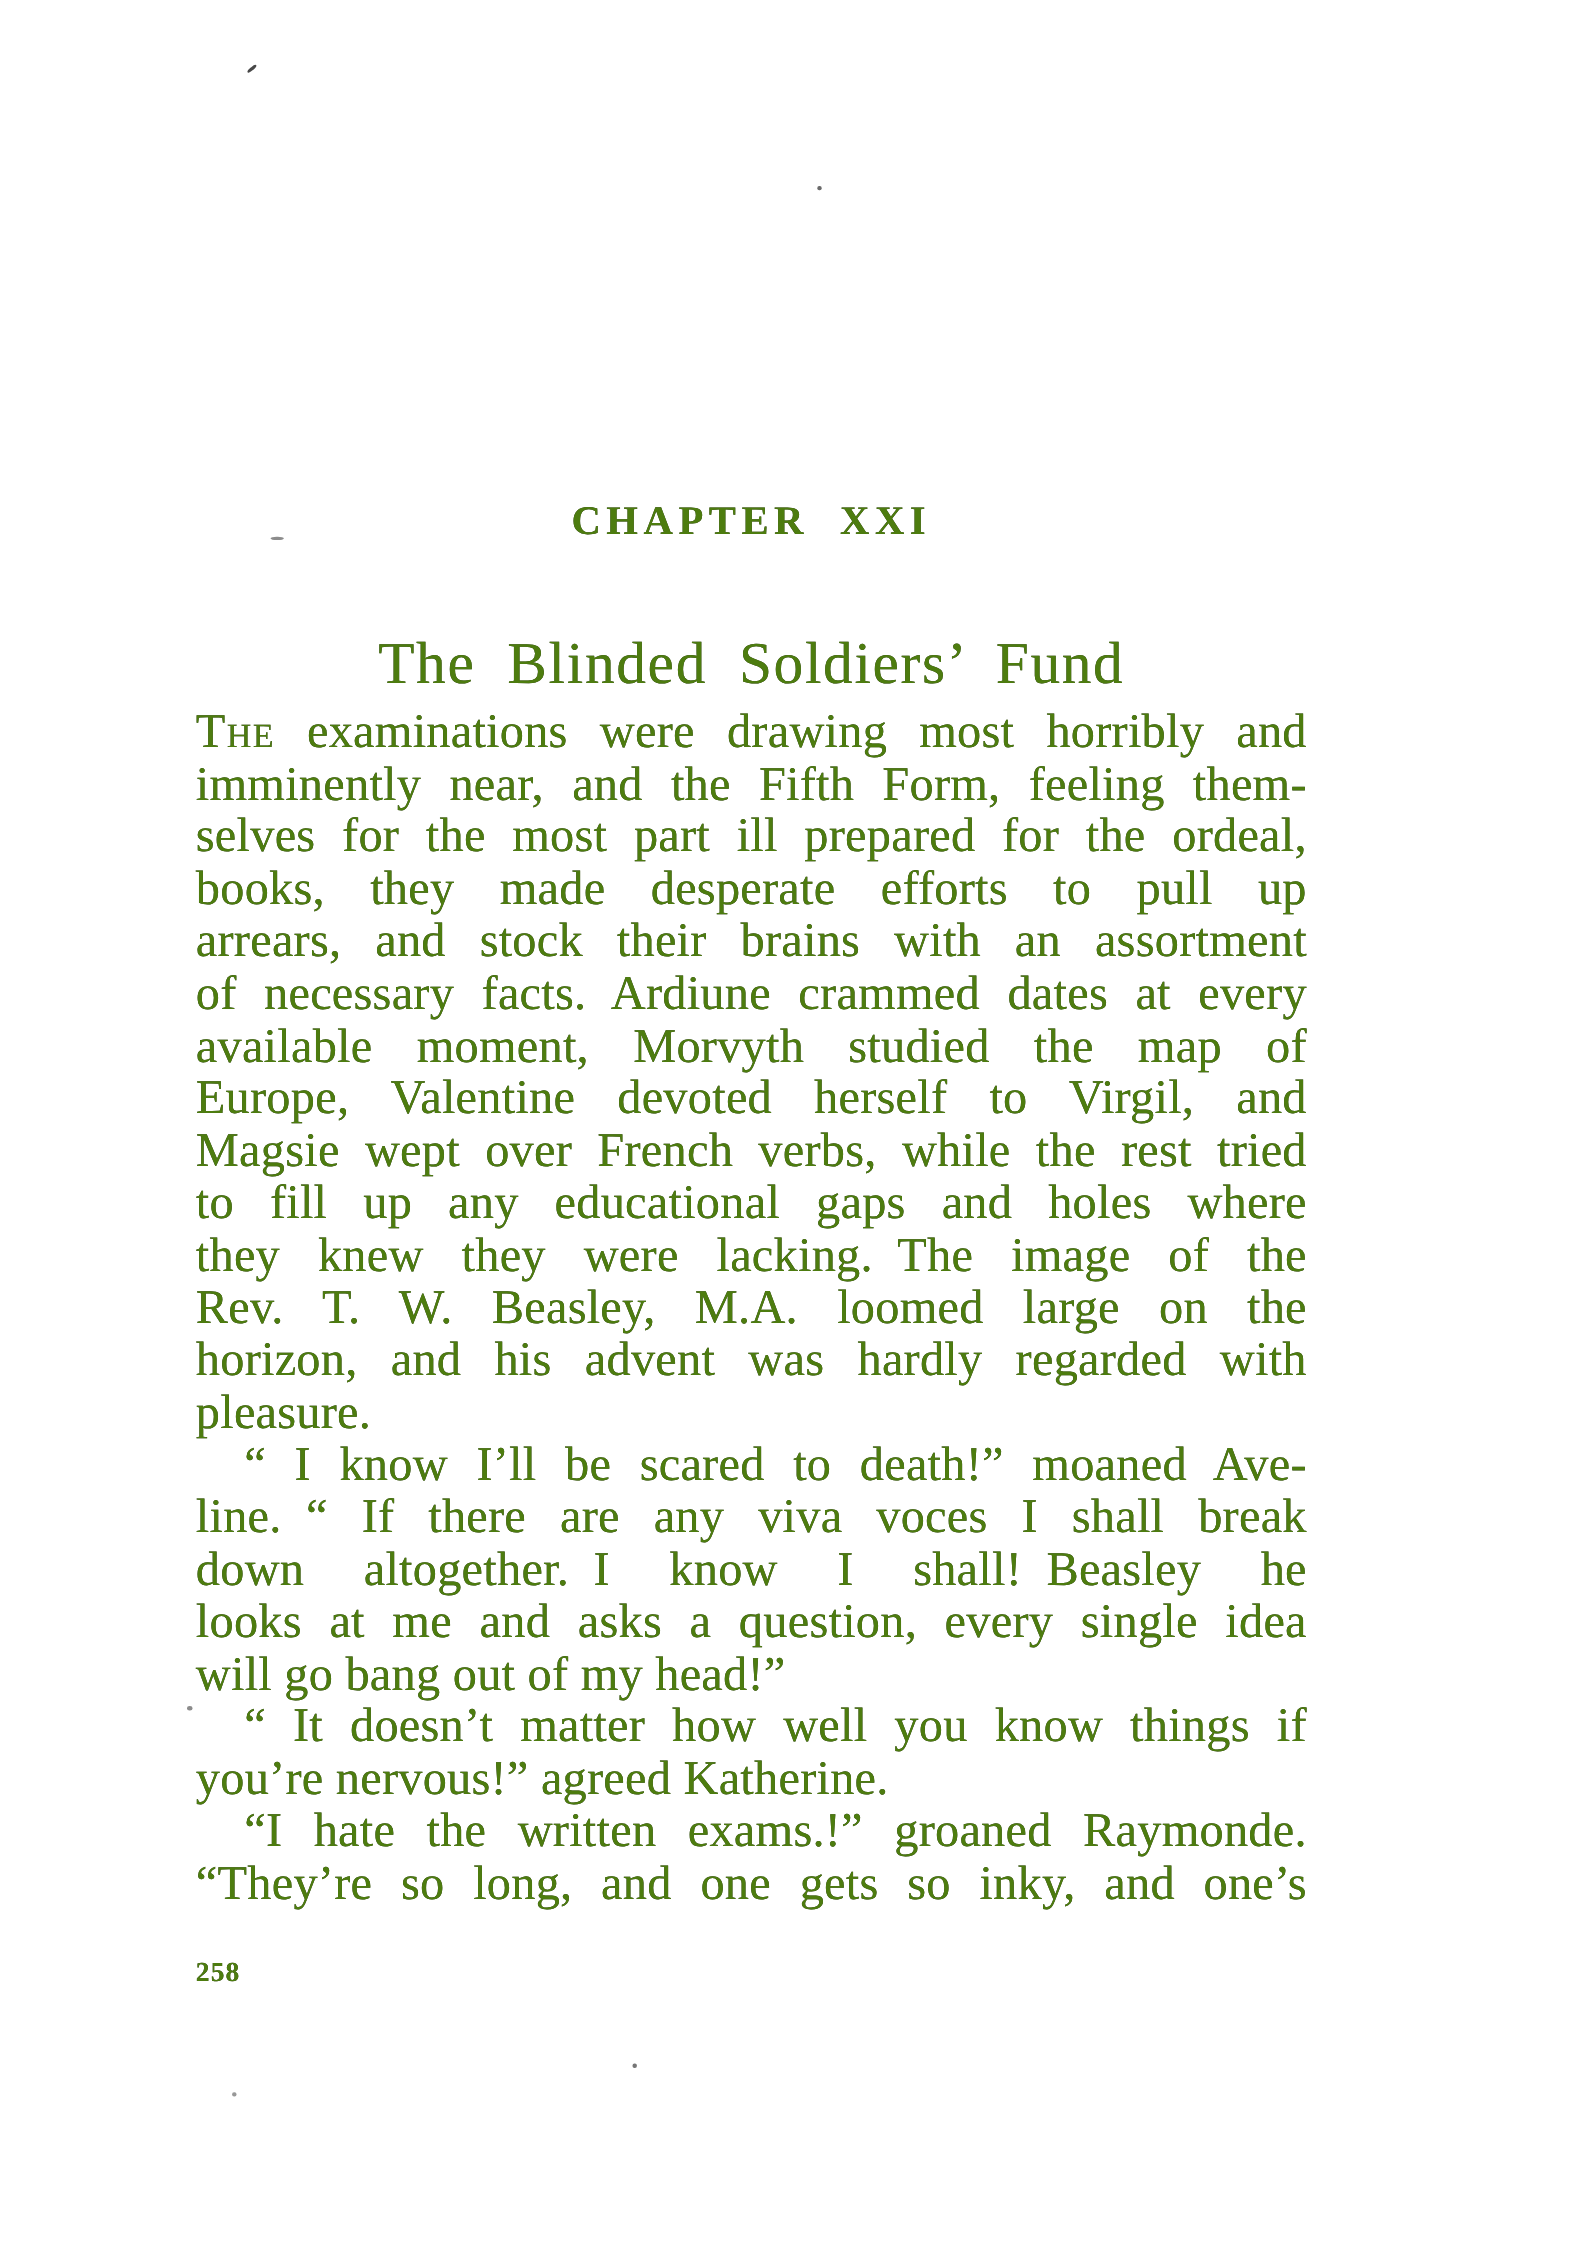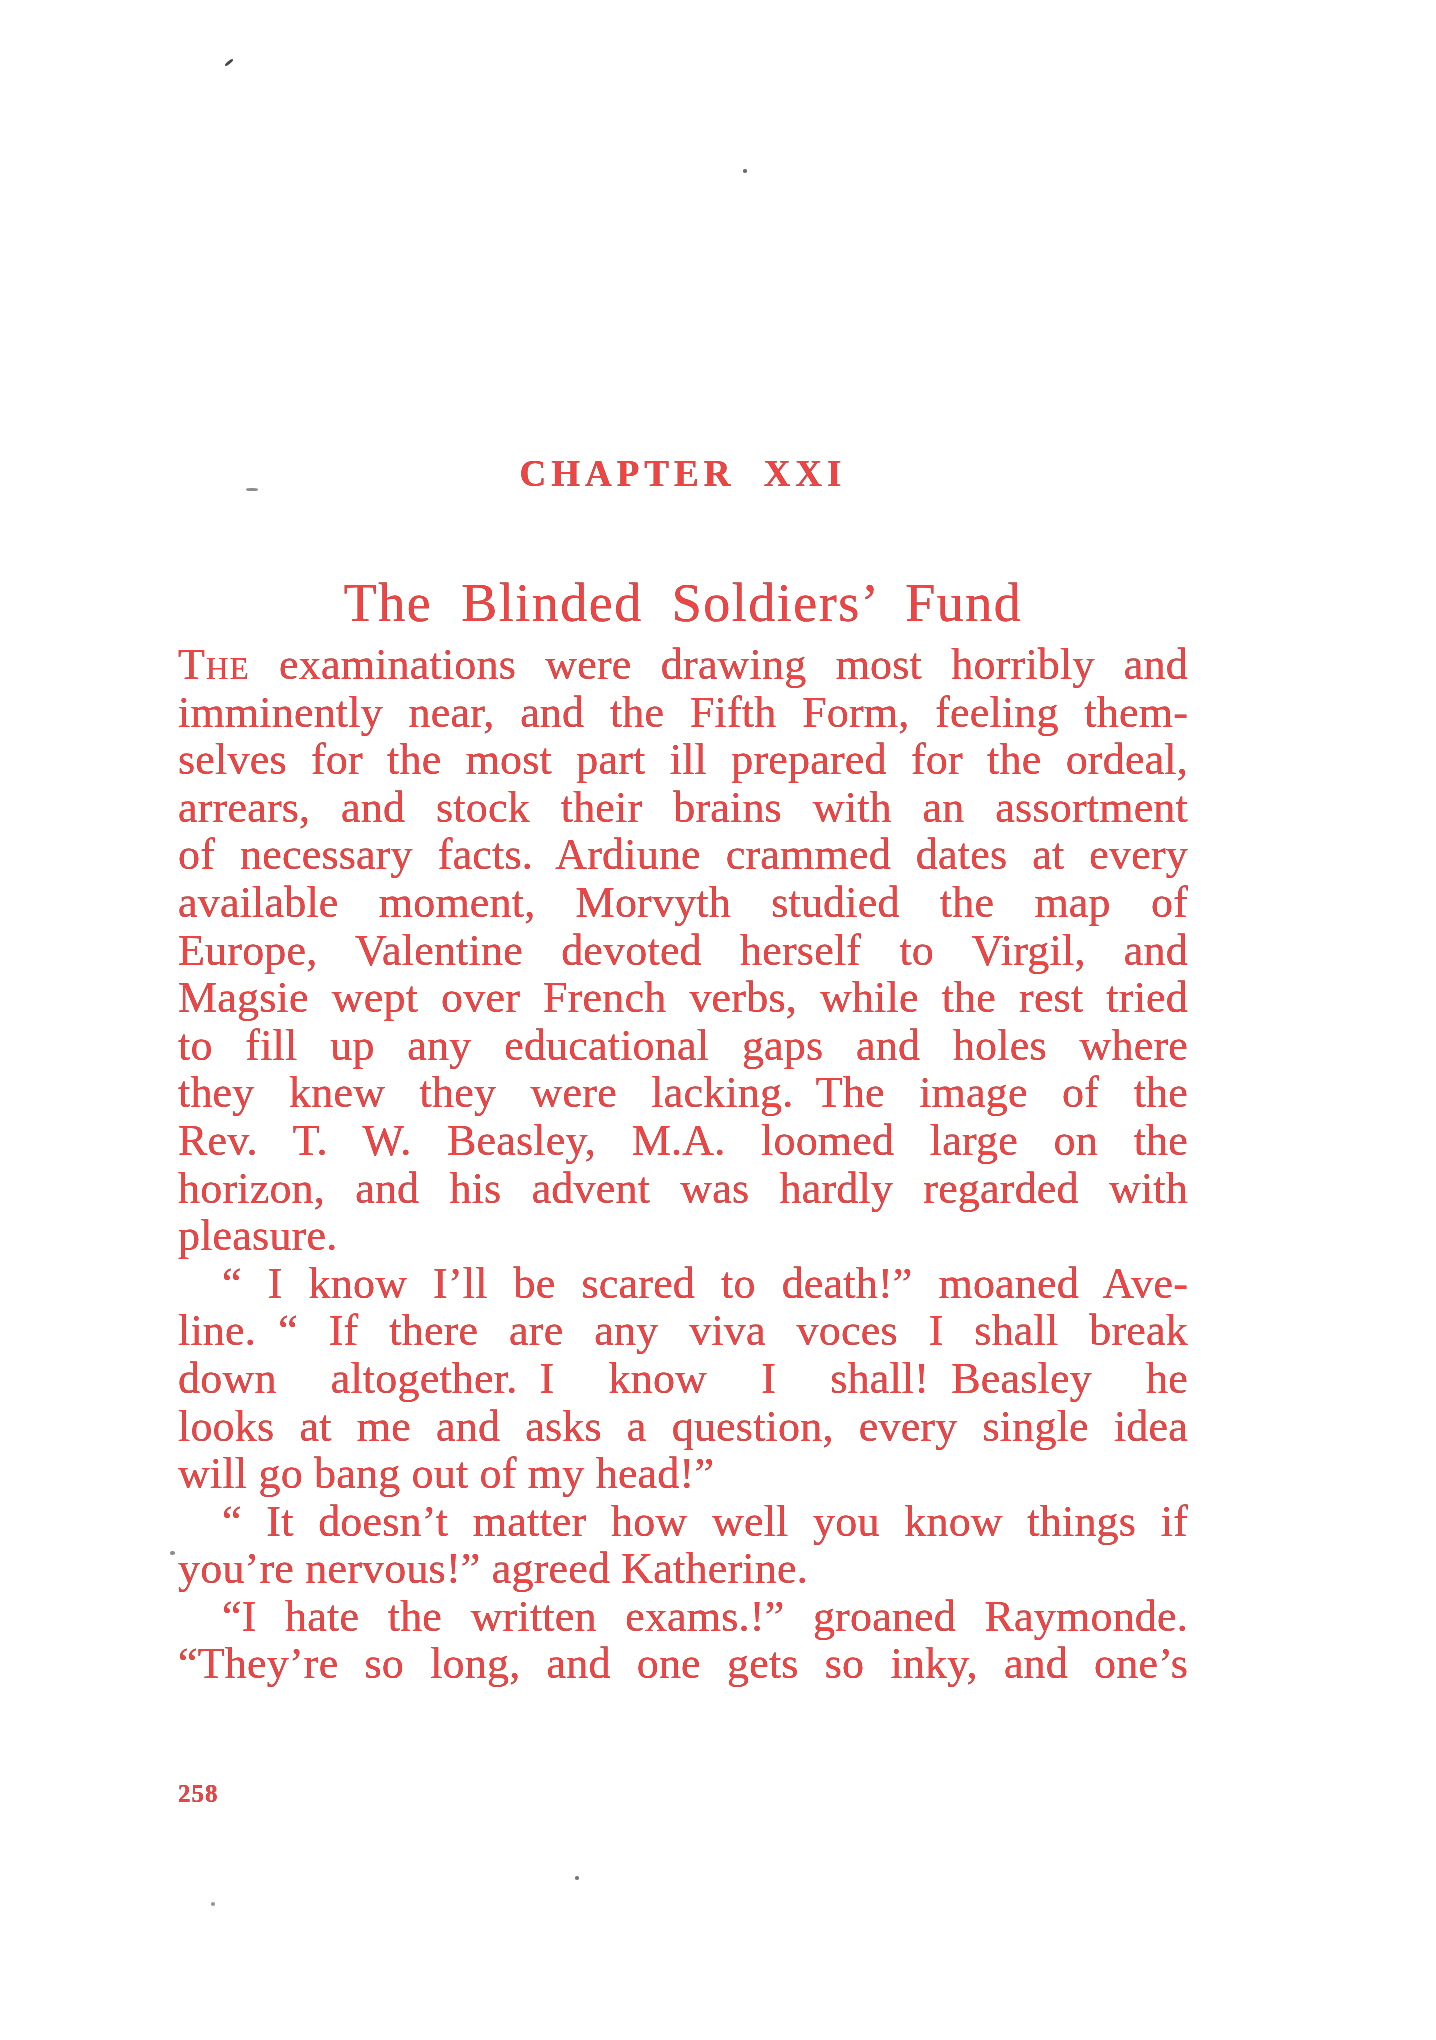--- a/index.html
+++ b/index.html
@@ -7,21 +7,21 @@
     padding: 0;
     background: #ffffff;
   }
   .page {
     position: relative;
     width: 1436px;
     height: 2040px;
     background: #ffffff;
     overflow: hidden;
     font-family: "Liberation Serif", "DejaVu Serif", serif;
-    color: #ef4444;
+    color: #4d7c0f;
     text-shadow: 0 0 0.5px rgba(10,10,10,0.85);
   }
   .text-block {
     position: absolute;
     left: 178px;
     top: 0;
     width: 1010px;
   }
   .chapter-heading {
     position: absolute;
@@ -94,20 +94,21 @@
 <body>
 
 <div class="page">
   <div class="text-block">
     <div class="chapter-heading">CHAPTER XXI</div>
     <div class="chapter-title">The Blinded Soldiers’ Fund</div>
     <div class="body-text" id="body-text">
         <div class="line"><span class="smallcaps">The</span><span> examinations were drawing most horribly and</span></div>
         <div class="line"><span>imminently near, and the Fifth Form, feeling them-</span></div>
         <div class="line"><span>selves for the most part ill prepared for the ordeal,</span></div>
+        <div class="line"><span>books, they made desperate efforts to pull up</span></div>
         <div class="line"><span>arrears, and stock their brains with an assortment</span></div>
         <div class="line"><span>of necessary facts. Ardiune crammed dates at every</span></div>
         <div class="line"><span>available moment, Morvyth studied the map of</span></div>
         <div class="line"><span>Europe, Valentine devoted herself to Virgil, and</span></div>
         <div class="line"><span>Magsie wept over French verbs, while the rest tried</span></div>
         <div class="line"><span>to fill up any educational gaps and holes where</span></div>
         <div class="line"><span>they knew they were lacking. The image of the</span></div>
         <div class="line"><span>Rev. T. W. Beasley, M.A. loomed large on the</span></div>
         <div class="line"><span>horizon, and his advent was hardly regarded with</span></div>
         <div class="line end"><span>pleasure.</span></div>

